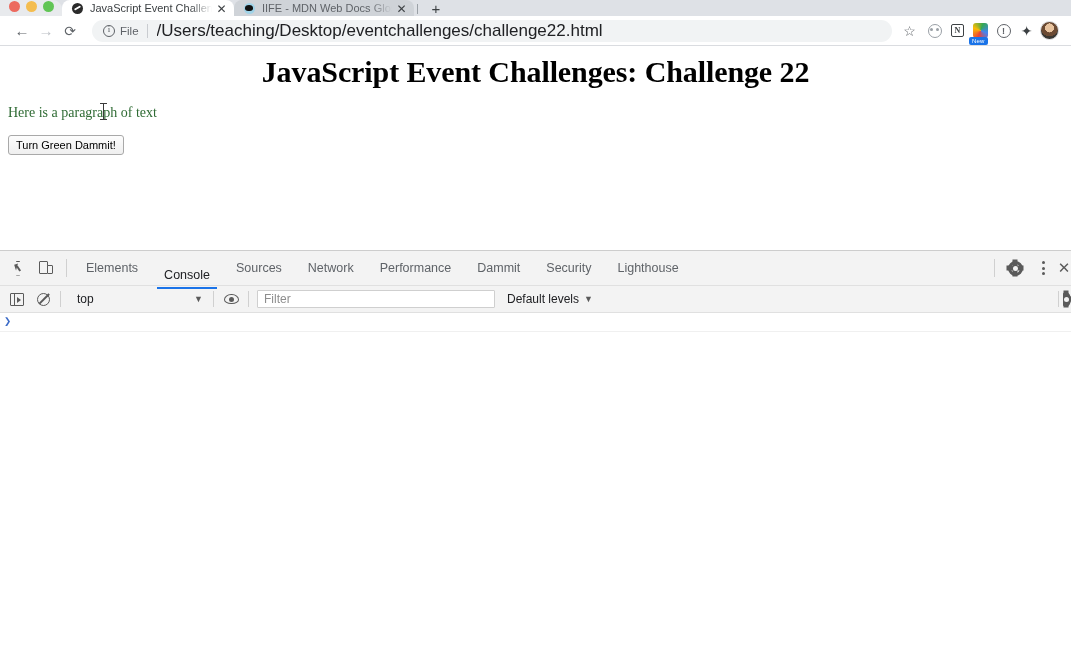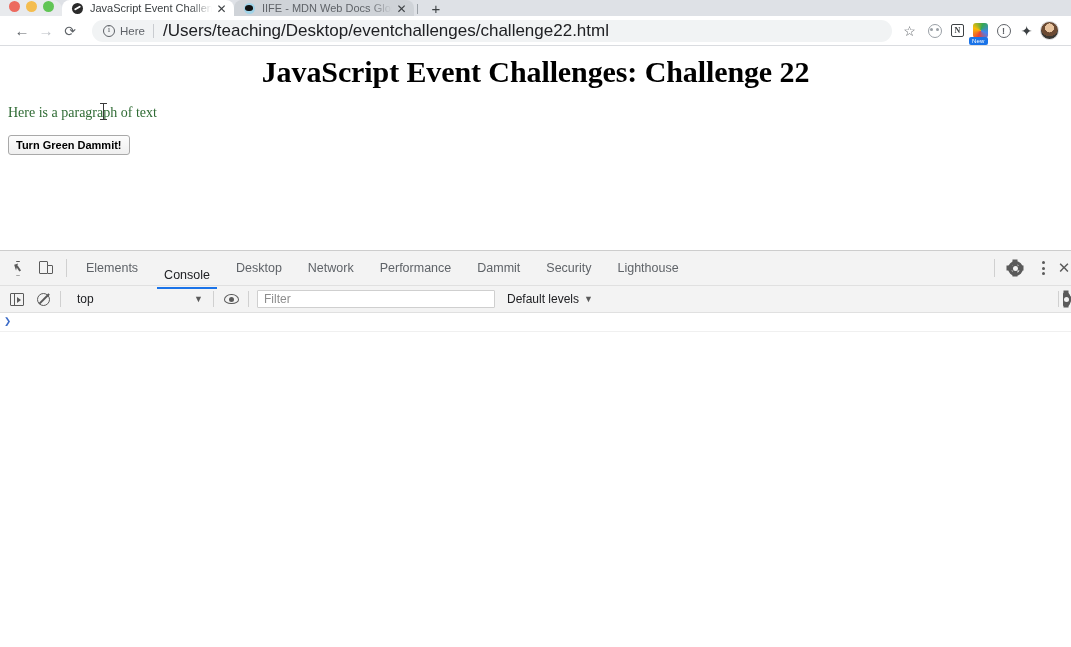--- a/index.html
+++ b/index.html
@@ -218,21 +218,20 @@
     display: block;
     margin-top: 14px;
     font-family: "Liberation Sans", sans-serif;
     font-size: 11px;
     color: #000;
     background: linear-gradient(#fdfdfd, #efefef);
     border: 1px solid #a9a9a9;
     border-radius: 3px;
     padding: 3px 7px;
     line-height: 12px;
-    font-weight: bold;
   }
 
   
   .devtools {
     position: absolute;
     top: 250px; left: 0; right: 0; bottom: 0;
     background: #ffffff;
     border-top: 1px solid #cdcdcd;
     display: flex; flex-direction: column;
   }
@@ -405,21 +404,21 @@
     <div class="newtab">+</div>
   </div>
 
   <div class="toolbar">
     <div class="navbtn">←</div>
     <div class="navbtn disabled">→</div>
     <div class="navbtn reload">⟳</div>
 
     <div class="omnibox">
       <span class="omni-info"></span>
-      <span class="omni-scheme">Here</span>
+      <span class="omni-scheme">File</span>
       <span class="omni-divider"></span>
       <span class="omni-url">/Users/teaching/Desktop/eventchallenges/challenge22.html</span>
     </div>
 
     <div class="tb-icon star">☆</div>
     <div class="tb-icon">
         <span class="grid-dot"></span>
       </div>
     <div class="tb-icon">
         <span class="notion-ico">N</span>
@@ -459,21 +458,21 @@
       <div class="dt-toolicon">
         <span class="device-ico">
             <span class="big"></span>
             <span class="small"></span>
           </span>
       </div>
       <div class="dt-sep"></div>
 
       <div class="dt-tab">Elements</div>
       <div class="dt-tab active">Console</div>
-      <div class="dt-tab">Desktop</div>
+      <div class="dt-tab">Sources</div>
       <div class="dt-tab">Network</div>
       <div class="dt-tab">Performance</div>
       <div class="dt-tab">Dammit</div>
       <div class="dt-tab">Security</div>
       <div class="dt-tab">Lighthouse</div>
 
       <div class="dt-right">
         <div class="dt-sep"></div>
         <div class="dt-toolicon">
           <span class="gear">

